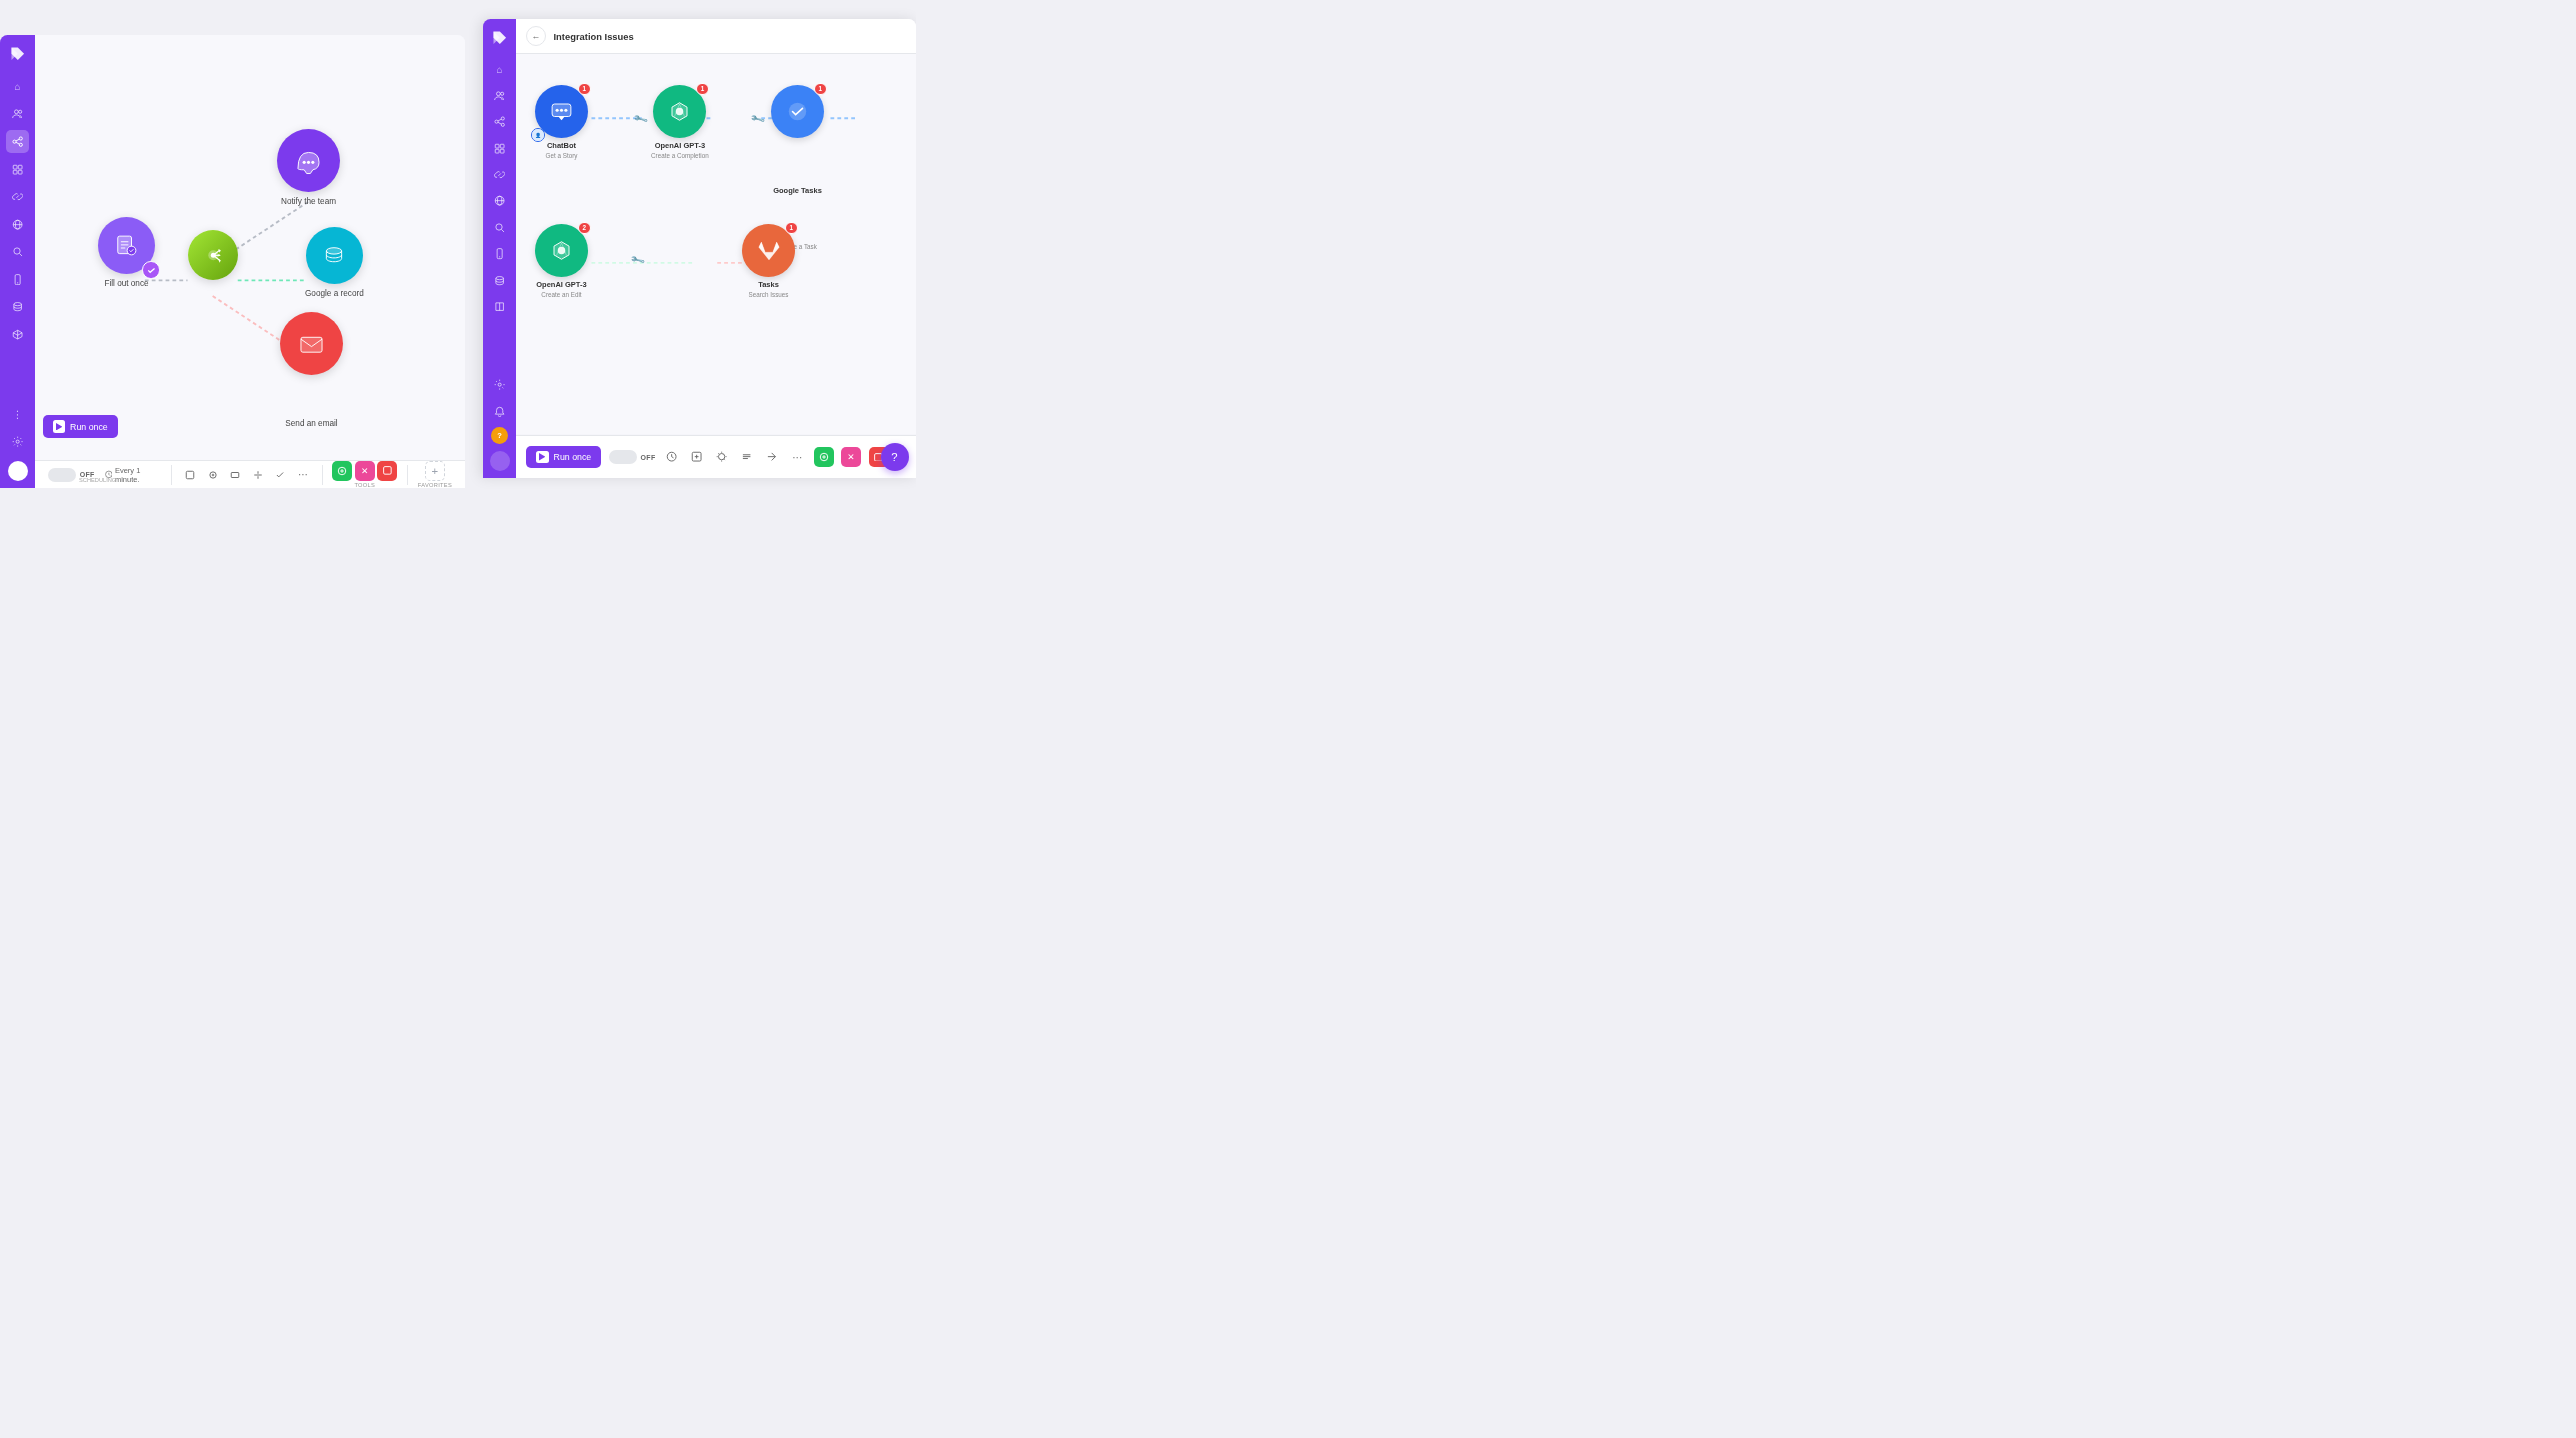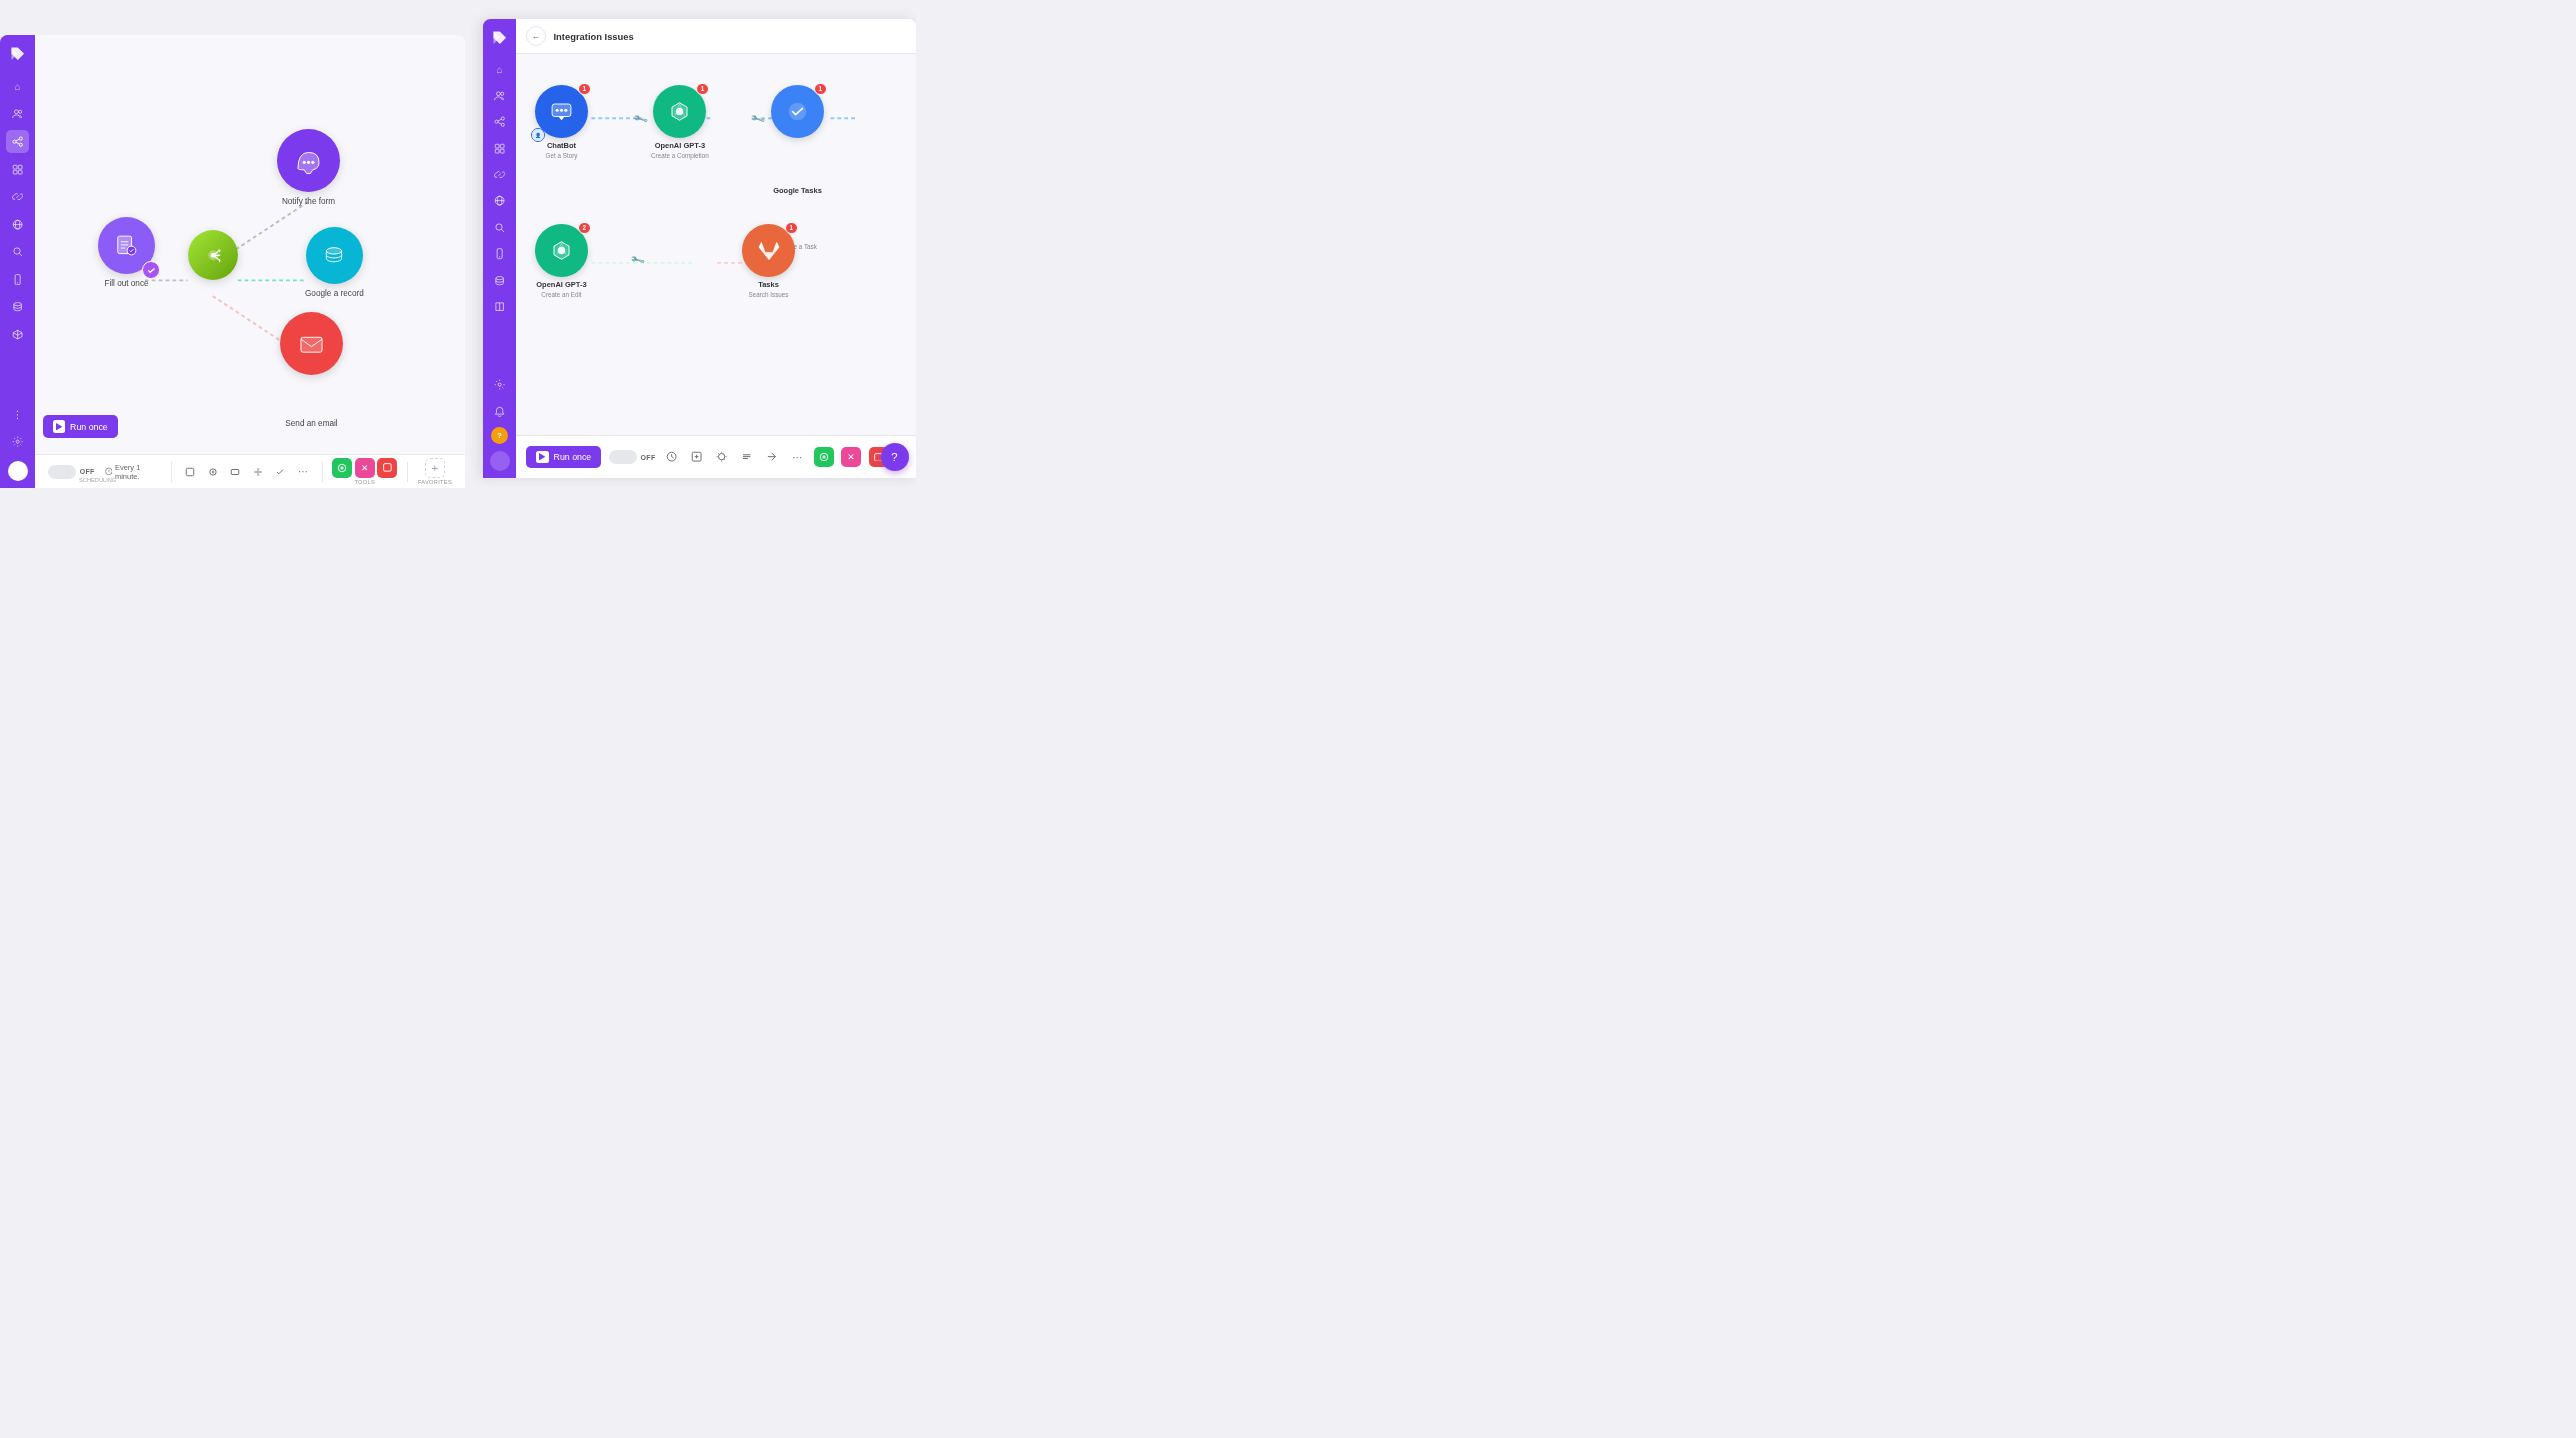--- a/index.html
+++ b/index.html
@@ -147,21 +147,21 @@
     }
     .node-send-email .node-circle {
       width: 63px; height: 63px;
       background: #ef4444;
     }
 
     
     .bottom-toolbar {
       position: absolute;
       bottom: 0; left: 35px; right: 0;
-      height: 34px;
+      height: 28px;
       background: white;
       border-top: 0.6px solid #e5e7eb;
       display: flex;
       align-items: center;
       padding: 0 13px;
       gap: 10px;
     }
 
     .run-once-btn {
       display: flex;
@@ -572,21 +572,21 @@
 
     <div class="node node-notify">
       <div class="node-circle" style="width:63px;height:63px;background:#7c3aed;">
         <svg width="31" height="31" viewBox="0 0 50 50" fill="none">
           <path d="M8 38 Q8 12 25 12 Q42 12 42 28 Q42 38 32 40 L28 46 L22 46 L18 40 Q8 40 8 38Z" fill="rgba(255,255,255,0.3)" stroke="white" stroke-width="1.5"></path>
           <circle cx="18" cy="28" r="2.5" fill="white"></circle>
           <circle cx="25" cy="28" r="2.5" fill="white"></circle>
           <circle cx="32" cy="28" r="2.5" fill="white"></circle>
         </svg>
       </div>
-      <div class="node-label">Notify the form</div>
+      <div class="node-label">Notify the team</div>
     </div>
 
     <div class="node node-create-record">
       <div class="node-circle" style="width:57px;height:57px;background:#06b6d4;">
         <svg width="28" height="28" viewBox="0 0 44 44" fill="none">
           <ellipse cx="22" cy="14" rx="12" ry="5" stroke="white" stroke-width="1.5" fill="rgba(255,255,255,0.2)"></ellipse>
           <path d="M10 14v6c0 2.8 5.4 5 12 5s12-2.2 12-5v-6" stroke="white" stroke-width="1.5" fill="none"></path>
           <path d="M10 20v6c0 2.8 5.4 5 12 5s12-2.2 12-5v-6" stroke="white" stroke-width="1.5" fill="none"></path>
         </svg>
       </div>

